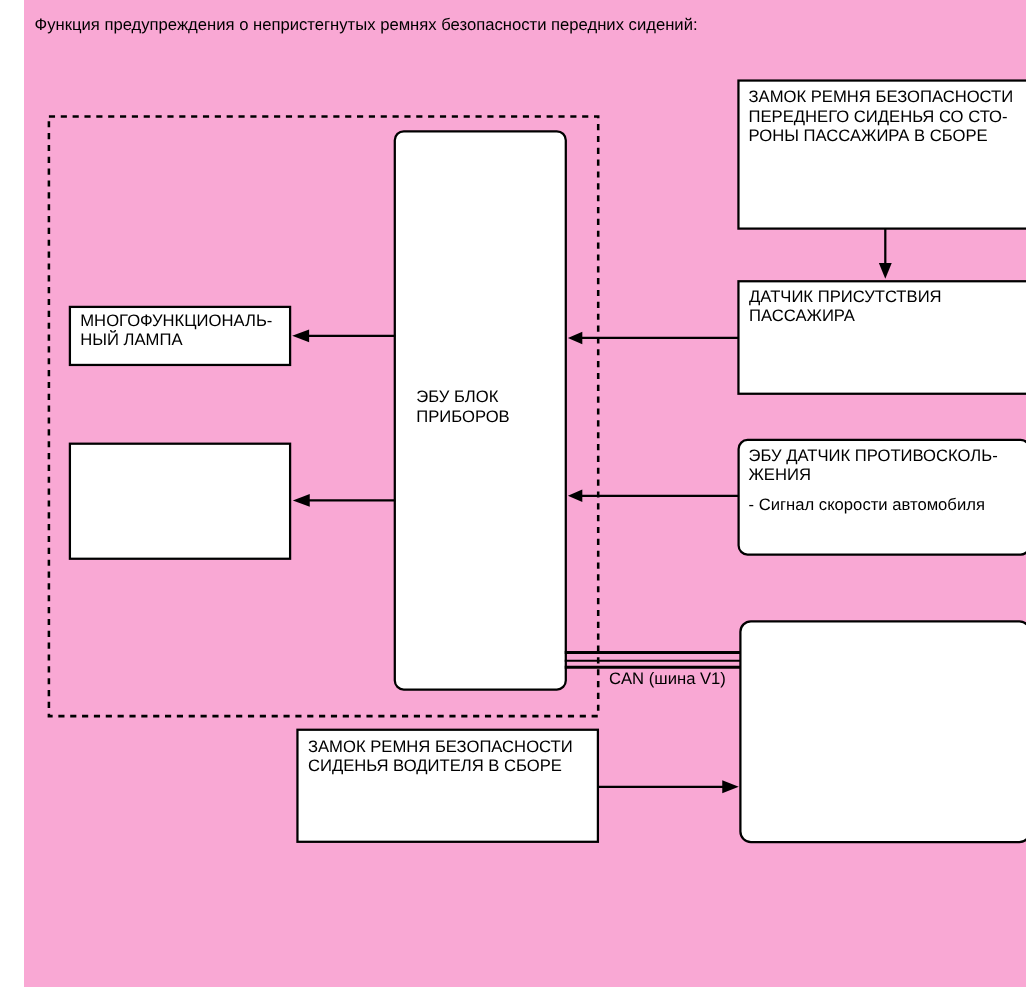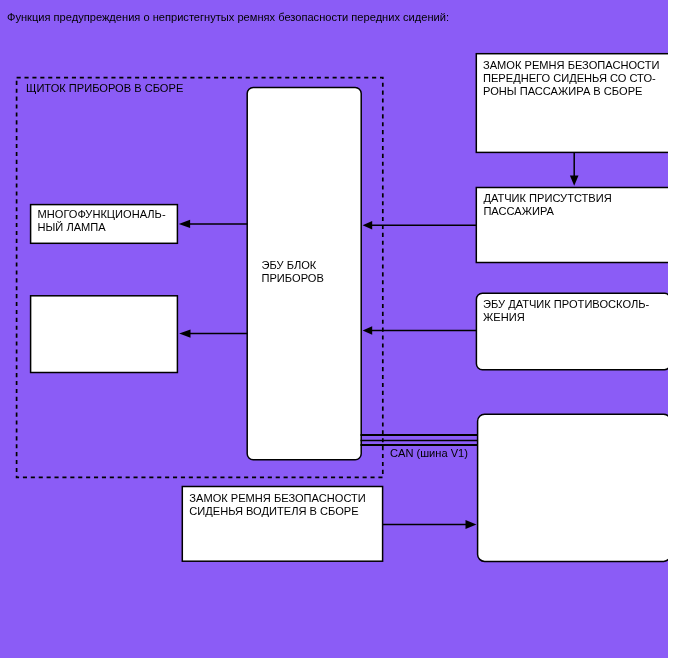--- a/index.html
+++ b/index.html
@@ -1,21 +1,21 @@
 <!DOCTYPE html>
 <html><head>
 <meta charset="utf-8">
 <title>Diagram</title>
 <style>
   html,body{margin:0;padding:0;background:#ffffff;}
   body{width:688px;height:658px;color:#000;
        font-family:"Liberation Sans",sans-serif;
        -webkit-font-smoothing:antialiased;}
-  #stage{position:relative;width:668px;height:658px;overflow:hidden;background:#8b5cf6;
-         will-change:transform;transform:translateZ(0);}
+  #stage{position:relative;width:668px;height:658px;overflow:hidden;background:#f9a8d4;
+         will-change:transform;transform:translateZ(0);margin-left:16px;}
   .caption{position:absolute;font-size:11.1px;line-height:13px;white-space:nowrap;}
   .btxt{position:absolute;font-size:11.1px;line-height:13px;white-space:pre;}
   svg.lay{position:absolute;left:0;top:0;width:688px;height:658px;}
 </style>
 </head>
 <body>
 
 <div id="stage">
 
   <div class="caption" style="left:7px;top:11px;">Функция предупреждения о непристегнутых ремнях безопасности передних сидений:</div>
@@ -58,39 +58,39 @@
       <path d="M476.5,524.5 l-11,-4.4 l0,8.8 z"></path>
     </g>
 
     <g fill="none">
       <path d="M360.5,435   L478,435" stroke="#000" stroke-width="2"></path>
       <path d="M360.5,440.5 L478,440.5" stroke="#000" stroke-width="1.3"></path>
       <path d="M360.5,444.9 L478,444.9" stroke="#000" stroke-width="2"></path>
     </g>
   </svg>
 
-  <div class="btxt" style="left:26px;top:81.5px;">ЩИТОК ПРИБОРОВ В СБОРЕ</div>
 
   <div class="btxt" style="left:261.5px;top:258.6px;">ЭБУ БЛОК
 ПРИБОРОВ</div>
 
   <div class="btxt" style="left:37.5px;top:208px;">МНОГОФУНКЦИОНАЛЬ-
 НЫЙ ЛАМПА</div>
 
 
   <div class="btxt" style="left:483px;top:59px;">ЗАМОК РЕМНЯ БЕЗОПАСНОСТИ
 ПЕРЕДНЕГО СИДЕНЬЯ СО СТО-
 РОНЫ ПАССАЖИРА В СБОРЕ</div>
 
   <div class="btxt" style="left:483.4px;top:191.7px;">ДАТЧИК ПРИСУТСТВИЯ
 ПАССАЖИРА</div>
 
   <div class="btxt" style="left:483px;top:298px;">ЭБУ ДАТЧИК ПРОТИВОСКОЛЬ-
 ЖЕНИЯ</div>
 
+  <div class="btxt" style="left:483px;top:331px;">- Сигнал скорости автомобиля</div>
 
   <div class="btxt" style="left:189.3px;top:491.7px;">ЗАМОК РЕМНЯ БЕЗОПАСНОСТИ
 СИДЕНЬЯ ВОДИТЕЛЯ В СБОРЕ</div>
 
 
   <div class="btxt" style="left:390px;top:447px;">CAN (шина V1)</div>
 
 </div>
 
 </body></html>

